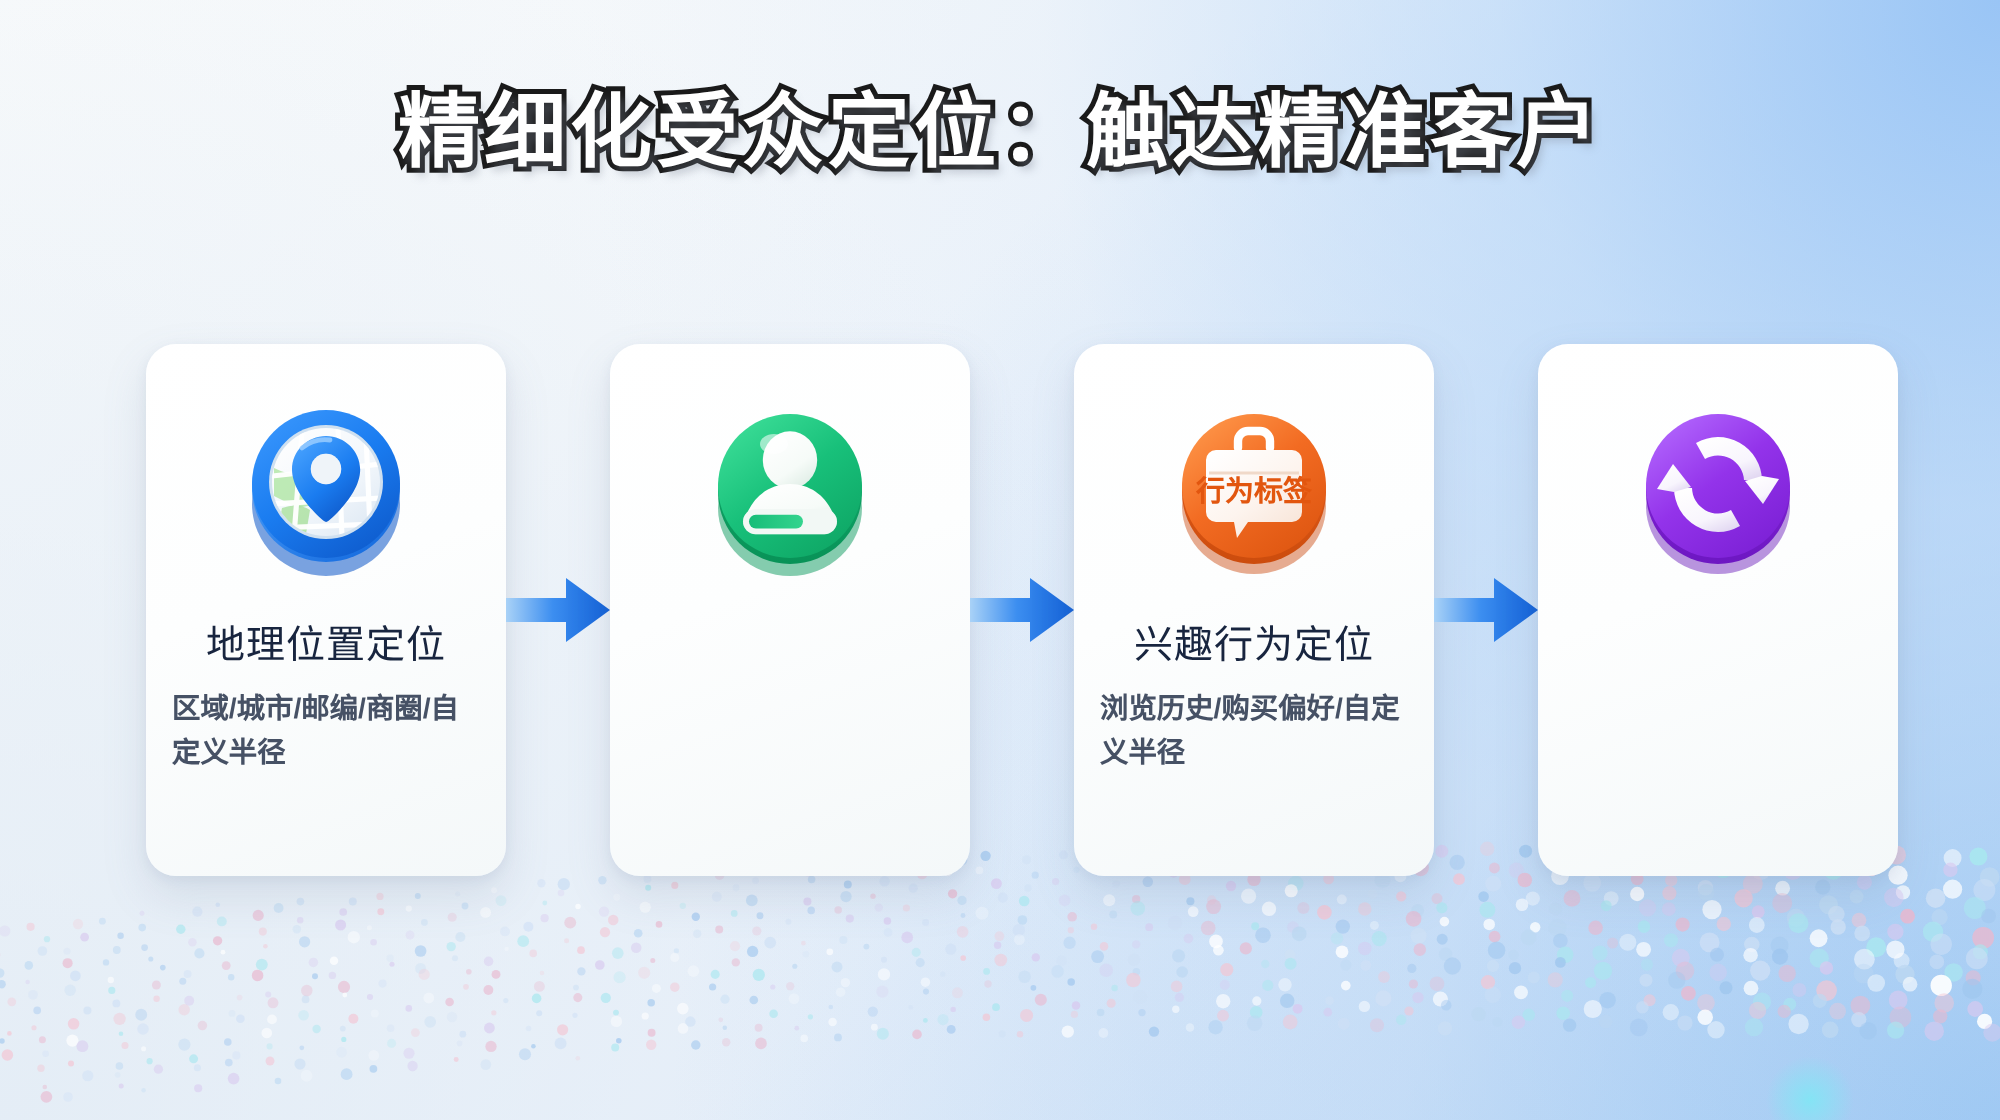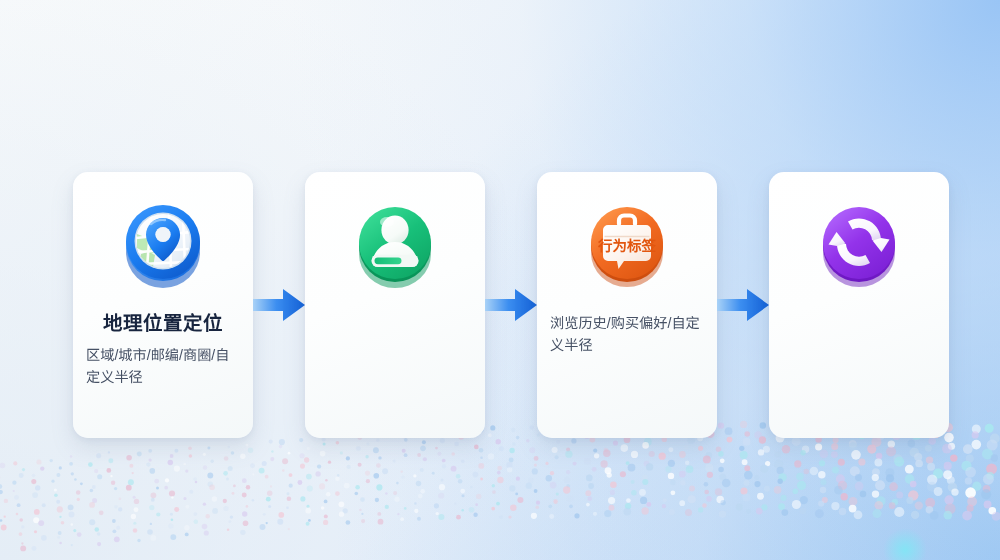--- a/index.html
+++ b/index.html
@@ -85,36 +85,37 @@
     width: 104px;
     height: 104px;
     position: relative;
     margin-bottom: 14px;
     flex: 0 0 104px;
   }
   .icon-slot svg { display: block; width: 104px; height: 104px; }
 
   .card-title {
     font-size: 19.5px;
-    font-weight: 700;
+    font-weight: 400;
     color: #18253f;
     letter-spacing: 0.5px;
     line-height: 1.2;
     text-align: center;
     margin-bottom: 9px;
     white-space: nowrap;
   }
 
   .card-desc {
     font-size: 14.2px;
     color: #465165;
     line-height: 1.55;
     text-align: left;
     width: 154px;
     word-break: break-all;
+    font-weight: bold;
   }
 
   
   .arrow {
     flex: 1 1 auto;
     position: relative;
     display: flex;
     align-items: center;
     justify-content: center;
   }
@@ -832,20 +833,23 @@
         <circle cx="915.1" cy="94.9" r="4.16" fill="#bcd8f2" opacity="0.81"></circle>
         <circle cx="934.1" cy="95.4" r="4.38" fill="#9fc6ee" opacity="0.48"></circle>
         <circle cx="947.8" cy="95.1" r="4.32" fill="#a9e7ef" opacity="0.63"></circle>
         <circle cx="967.1" cy="95.6" r="4.89" fill="#d8c9ef" opacity="0.63"></circle>
         <circle cx="996.2" cy="96.3" r="4.55" fill="#d8c9ef" opacity="0.47"></circle>
         <circle cx="1012.1" cy="97.8" r="5.37" fill="#a9e7ef" opacity="0.57"></circle>
       </g>
     <circle cx="905" cy="130" r="22" fill="url(#glowA)"></circle>
   </svg>
 
+  <div class="title-wrap">
+    <h1 class="slide-title">精细化受众定位：触达精准客户</h1>
+  </div>
 
   <div class="flow">
 
     <div class="card">
       <div class="icon-slot">
         <svg viewBox="0 0 104 104" aria-hidden="true">
           <defs>
             <linearGradient id="g1base" x1="0" y1="0" x2="0.7" y2="1">
               <stop offset="0%" stop-color="#3e9bff"></stop>
               <stop offset="55%" stop-color="#1a7cf0"></stop>
@@ -972,20 +976,21 @@
           </defs>
           <ellipse cx="52" cy="59" rx="36" ry="34" fill="#c9480b" opacity="0.45"></ellipse>
           <circle cx="52" cy="52" r="36" fill="url(#g3dark)"></circle>
           <circle cx="52" cy="49" r="36" fill="url(#g3base)"></circle>
           <path d="M44 30 v-3.5 a5 5 0 0 1 5 -5 h6 a5 5 0 0 1 5 5 V30" fill="none" stroke="#ffffff" stroke-width="4.2" stroke-linecap="round"></path>
           <path d="M28 36 a5 5 0 0 1 5 -5 h38 a5 5 0 0 1 5 5 v26 a5 5 0 0 1 -5 5 h-22 l-5.5 8 -1.5 -8 h-9 a5 5 0 0 1 -5 -5 z" fill="url(#g3card)"></path>
           <path d="M29.5 42.5 h45" stroke="#f0d9c9" stroke-width="1.6"></path>
           <text x="52" y="56.5" text-anchor="middle" font-family="'Liberation Sans','DejaVu Sans',sans-serif" font-size="14.5" font-weight="700" fill="#e2560f">行为标签</text>
         </svg>
       </div>
+      <div class="card-title">兴趣行为定位</div>
       <div class="card-desc">浏览历史/购买偏好/自定义半径</div>
     </div>
 
     <div class="arrow">
       <svg viewBox="0 0 52 34" aria-hidden="true">
         <path d="M0 11 L30 11 L30 1 L52 17 L30 33 L30 23 L0 23 Z" fill="url(#arrGrad)"></path>
       </svg>
     </div>
 
     <div class="card">

